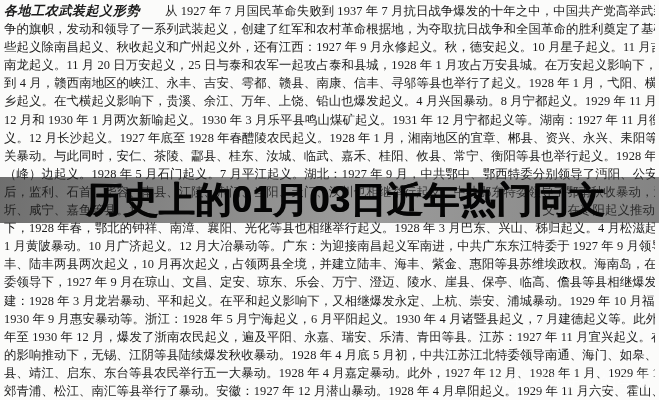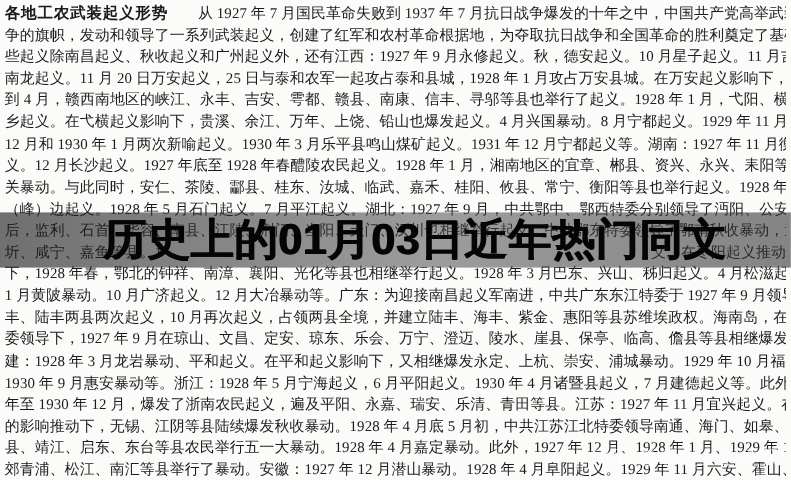--- a/index.html
+++ b/index.html
@@ -16,20 +16,21 @@
   .line{
     height:18.1px;line-height:18.1px;
     font-size:12.4px;
     letter-spacing:0.1px;
     white-space:nowrap;overflow:hidden;
   }
   .line b{
     font-weight:bold;
     font-size:13px;
     letter-spacing:0.6px;
+    font-style:italic;
   }
   .line.split{
     display:flex;justify-content:space-between;
   }
   .headline-band{
     position:absolute;left:0;top:177px;width:659px;height:46px;
     background:linear-gradient(100deg, rgba(25,25,25,0.62) 0%, rgba(70,70,70,0.52) 55%, rgba(45,45,45,0.58) 100%);
     display:flex;align-items:center;justify-content:center;
     padding-left:32px;box-sizing:border-box;
   }

